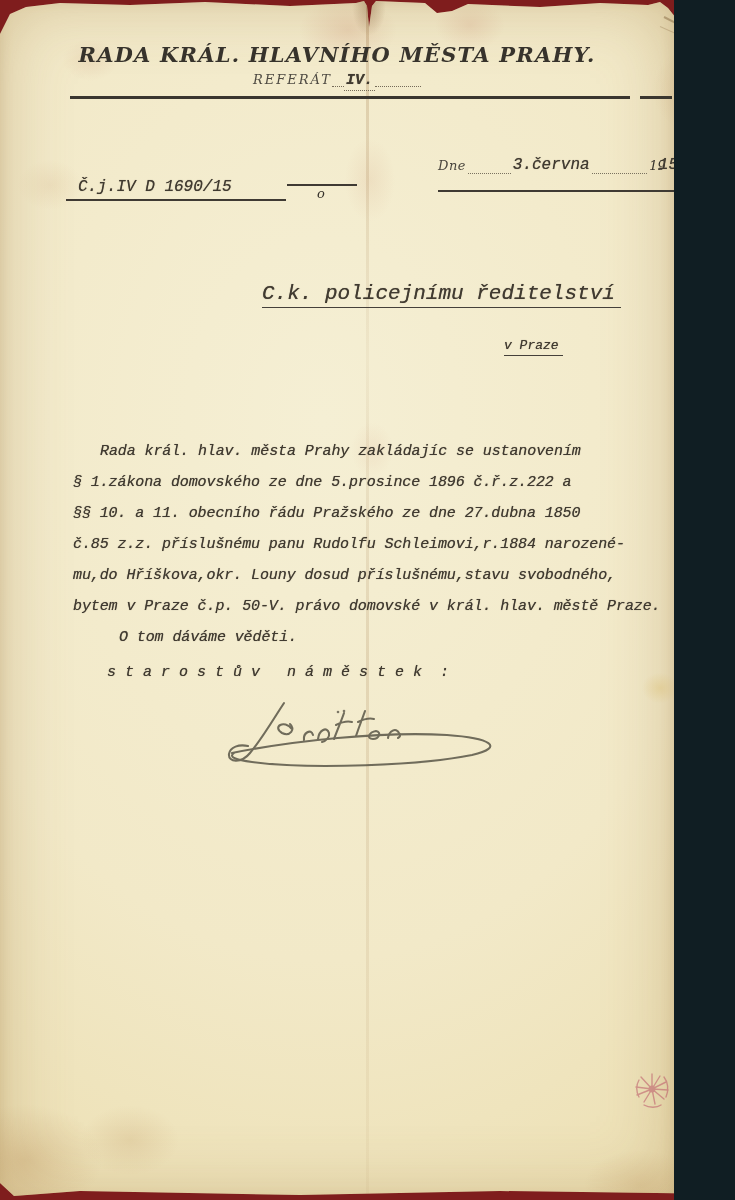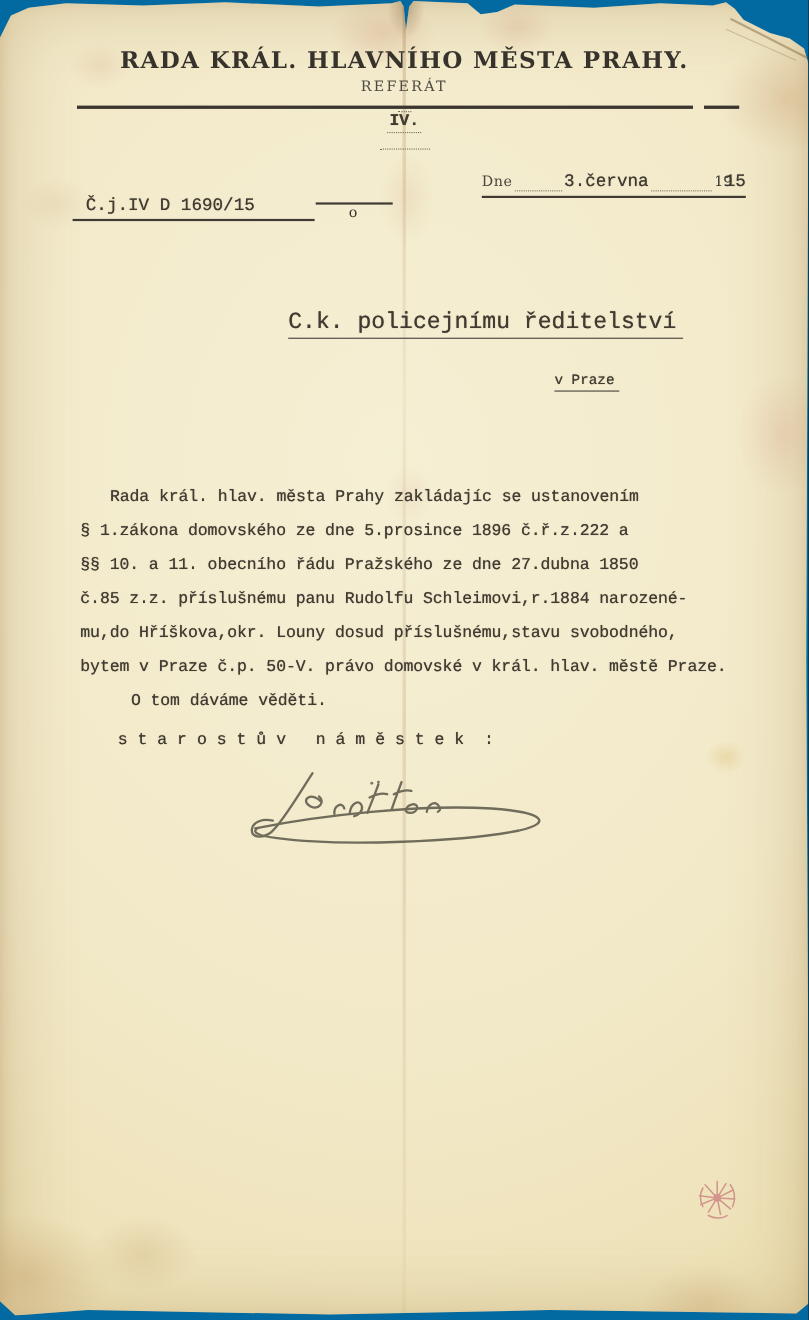--- a/index.html
+++ b/index.html
@@ -1,17 +1,17 @@
 <!DOCTYPE html>
 <html><head>
 <meta charset="utf-8">
 <style>
   html,body{margin:0;padding:0;background:#101e23;}
-  .stage{position:relative;width:735px;height:1200px;background:#0369a1;overflow:hidden;
-         font-family:"Liberation Mono",monospace;}
+  .stage{position:relative;width:674px;height:1200px;background:#7f1d1d;overflow:hidden;
+         font-family:"Liberation Mono",monospace;font-style:italic;}
   .paper{position:absolute;inset:0;
     background:radial-gradient(ellipse 120% 90% at 48% 35%, #f5efd4 0%, #f2e9c8 50%, #ecdfb2 85%, #e4d29c 100%);
     clip-path:polygon(0px 34px,10px 14px,26px 7px,60px 3px,130px 5px,205px 2px,290px 6px,356px 3px,
       364px 1px,367px 6px,369px 27px,372px 6px,376px 1px,425px 3px,437px 13px,452px 11px,468px 4px,
       540px 7px,600px 3px,648px 5px,660px 2px,668px 8px,676px 18px,700px 30px,718px 35px,731px 44px,
       735px 58px,733px 600px,735px 1000px,735px 1185px,724px 1194px,500px 1191px,300px 1195px,
       80px 1191px,14px 1196px,0px 1183px);}
   .vignette{position:absolute;inset:0;box-shadow:inset 0 0 70px rgba(150,108,50,.32), inset 0 0 14px rgba(140,100,45,.18);}
   .stains{position:absolute;inset:0;pointer-events:none;background:
     radial-gradient(ellipse 70px 45px at 348px 30px, rgba(190,115,85,.20) 0%, transparent 70%),
@@ -37,34 +37,34 @@
     background:rgba(125,95,55,.28);transform:rotate(24deg);transform-origin:left center;}
 
   .content{position:absolute;inset:0;}
   .printed{font-family:"DejaVu Serif","Liberation Serif",serif;color:#37332c;}
   .typed{font-family:"Liberation Mono","DejaVu Sans Mono",monospace;color:#403a30;
          text-shadow:0 0 .7px rgba(64,58,48,.8);}
 
   .header-title{position:absolute;top:42px;left:0;width:100%;text-align:center;
     font-size:21px;font-weight:700;letter-spacing:1.2px;}
   .referat-row{position:absolute;top:72px;left:0;width:100%;display:flex;
-    justify-content:center;align-items:center;flex-direction:column;}
+    justify-content:center;align-items:flex-start;}
   .referat-label{font-size:13px;letter-spacing:2px;color:#4e4a42;}
   .dots{display:inline-block;border-bottom:1px dotted #756b58;height:14px;}
   .dots-a{width:12px;} .dots-b{width:46px;}
   .referat-value{font-size:15px;font-weight:700;border-bottom:1px dotted #756b58;padding:0 2px 1px 2px;}
   .rule-main{position:absolute;left:70px;top:96px;width:560px;height:2.5px;background:#3a362f;}
   .rule-dash{position:absolute;left:640px;top:96px;width:32px;height:2.5px;background:#3a362f;}
 
   .file-number{position:absolute;left:66px;top:159px;width:208px;border-bottom:2px solid #3f3a33;
     padding:0 0 3px 12px;font-size:16px;margin-top:19px;}
   .middle-line{position:absolute;left:287px;top:164px;width:70px;height:20px;border-bottom:2px solid #3f3a33;}
   .section-mark{position:absolute;left:317px;top:186px;font-size:13px;}
   .date-block{position:absolute;left:438px;top:156px;width:240px;border-bottom:2px solid #3f3a33;
-    display:flex;align-items:flex-end;padding-bottom:4px;}
+    display:flex;align-items:flex-end;padding-bottom:16px;}
   .date-label{font-size:13px;letter-spacing:.5px;color:#4a463e;padding-bottom:1px;}
   .leader{flex:1;border-bottom:1px dotted #7a7260;height:12px;margin:0 2px;}
   .leader-2{flex:1.3;}
   .date-value{font-size:16px;}
   .year-printed{font-size:13px;padding-bottom:1px;}
   .year-typed{font-size:16px;margin-left:-7px;}
 
   .addressee-1{position:absolute;left:262px;top:282px;font-size:21px;
     border-bottom:1.5px solid #45403a;padding:0 6px 2px 0;}
   .addressee-2{position:absolute;left:504px;top:338px;font-size:13px;

